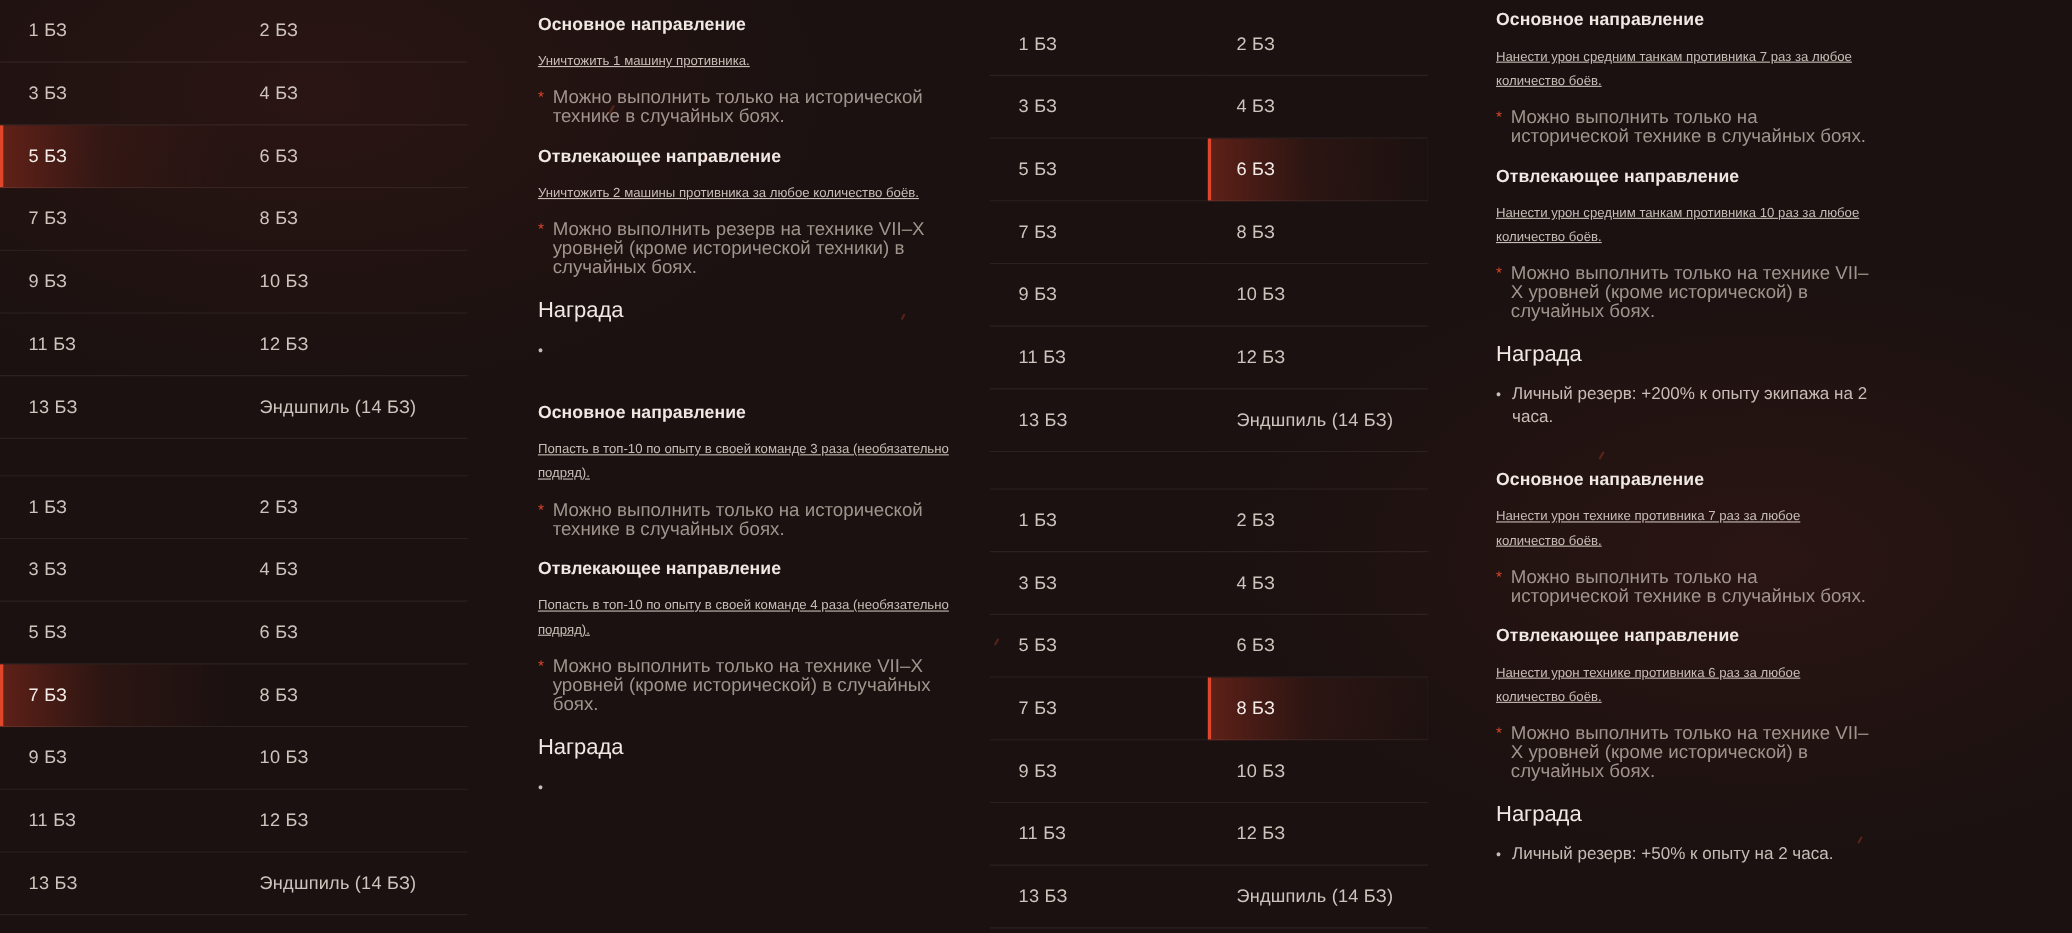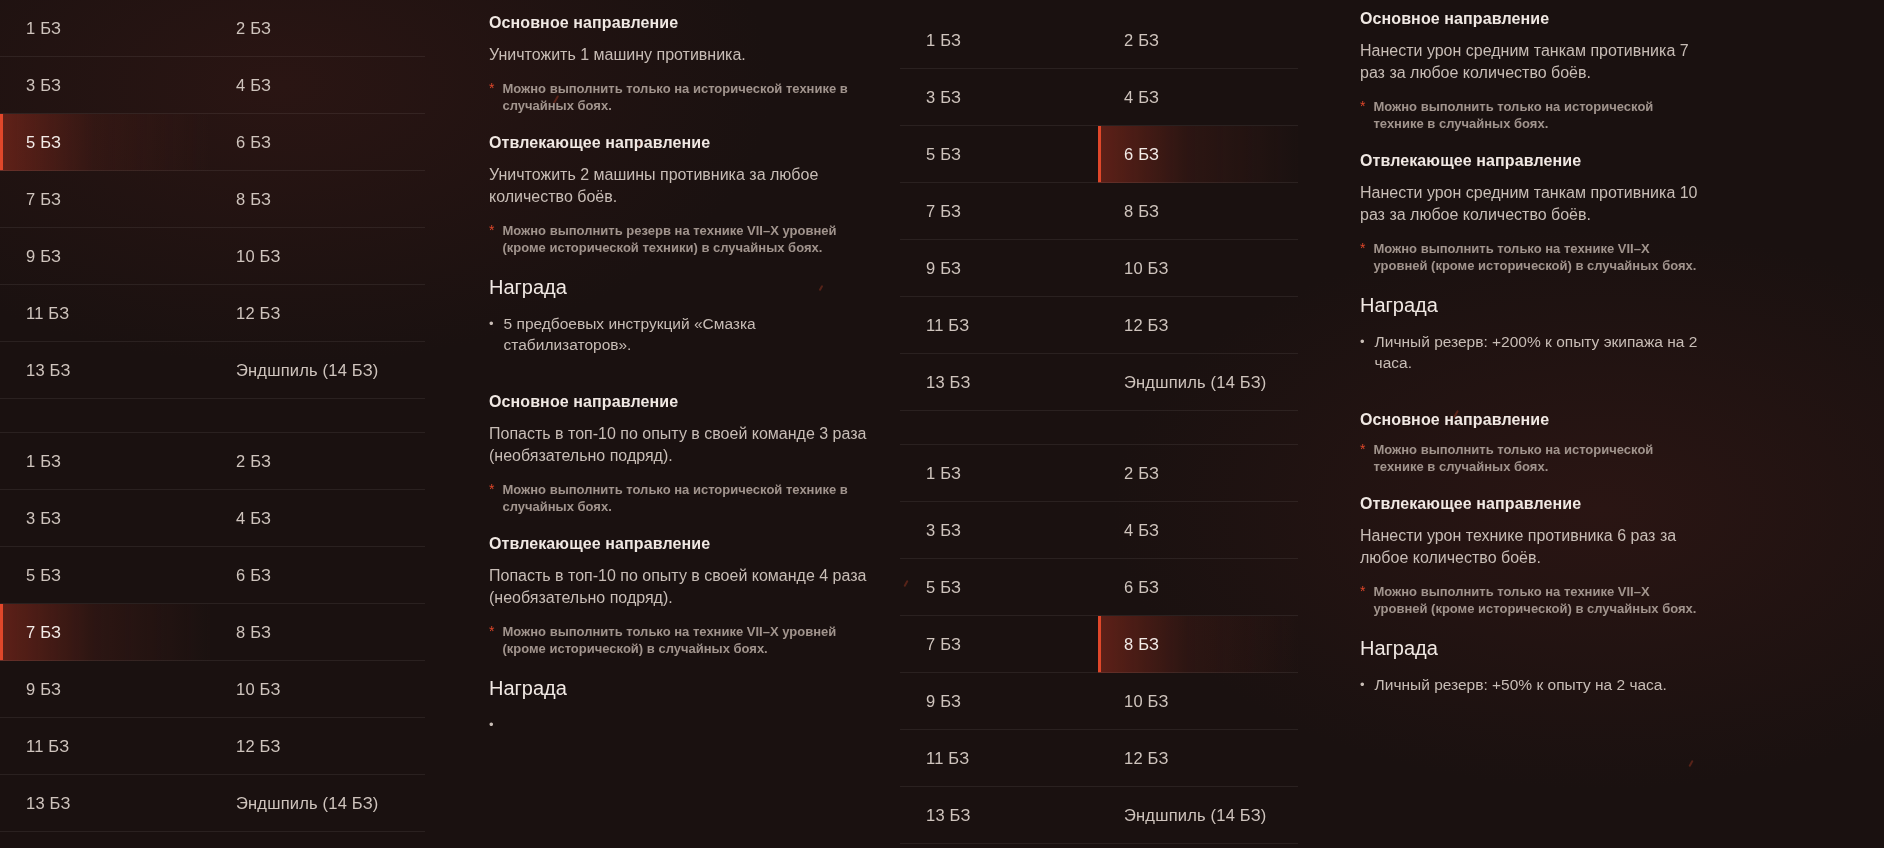--- a/index.html
+++ b/index.html
@@ -72,43 +72,43 @@
     box-sizing: border-box;
   }
   .desc-title {
     font-size: 16px;
     font-weight: bold;
     color: #f0e8e3;
     margin: 0 0 12px 0;
     letter-spacing: 0.1px;
   }
   .desc-text {
-    font-size: 16px;
+    font-size: 12px;
     line-height: 22px;
     color: #c8bdb6;
     margin: 0 0 14px 0;
     max-width: 440px;
+    text-decoration: underline;
   }
   .note {
     display: flex;
     gap: 8px;
     margin: 0 0 20px 0;
     max-width: 430px;
   }
   .note .star {
     color: #e0472a;
     font-size: 14px;
     line-height: 17px;
     flex: 0 0 auto;
   }
   .note .note-text {
-    font-size: 13px;
+    font-size: 17px;
     line-height: 17px;
     color: #a1948d;
-    font-weight: bold;
   }
   .reward-title {
     font-size: 20px;
     font-weight: normal;
     color: #f0e8e3;
     margin: 0 0 14px 0;
   }
   .reward-item {
     display: flex;
     gap: 10px;
@@ -258,21 +258,20 @@
       </div>
       <div class="desc-title">Отвлекающее направление</div>
       <div class="desc-text">Уничтожить 2 машины противника за любое количество боёв.</div>
       <div class="note">
         <span class="star">*</span>
         <span class="note-text">Можно выполнить резерв на технике VII–X уровней (кроме исторической техники) в случайных боях.</span>
       </div>
       <div class="reward-title">Награда</div>
       <div class="reward-item">
         <span class="dot">•</span>
-        <span>5 предбоевых инструкций «Смазка стабилизаторов».</span>
       </div>
     </div>
 
     <div class="desc-group" style="padding-top:12px;">
       <div class="desc-title">Основное направление</div>
       <div class="desc-text">Попасть в топ-10 по опыту в своей команде 3 раза (необязательно подряд).</div>
       <div class="note">
         <span class="star">*</span>
         <span class="note-text">Можно выполнить только на исторической технике в случайных боях.</span>
       </div>
@@ -403,20 +402,21 @@
       </div>
       <div class="reward-title">Награда</div>
       <div class="reward-item">
         <span class="dot">•</span>
         <span>Личный резерв: +200% к опыту экипажа на 2 часа.</span>
       </div>
     </div>
 
     <div class="desc-group" style="padding-top:12px;">
       <div class="desc-title">Основное направление</div>
+      <div class="desc-text">Нанести урон технике противника 7 раз за любое количество боёв.</div>
       <div class="note">
         <span class="star">*</span>
         <span class="note-text">Можно выполнить только на исторической технике в случайных боях.</span>
       </div>
       <div class="desc-title">Отвлекающее направление</div>
       <div class="desc-text">Нанести урон технике противника 6 раз за любое количество боёв.</div>
       <div class="note">
         <span class="star">*</span>
         <span class="note-text">Можно выполнить только на технике VII–X уровней (кроме исторической) в случайных боях.</span>
       </div>

